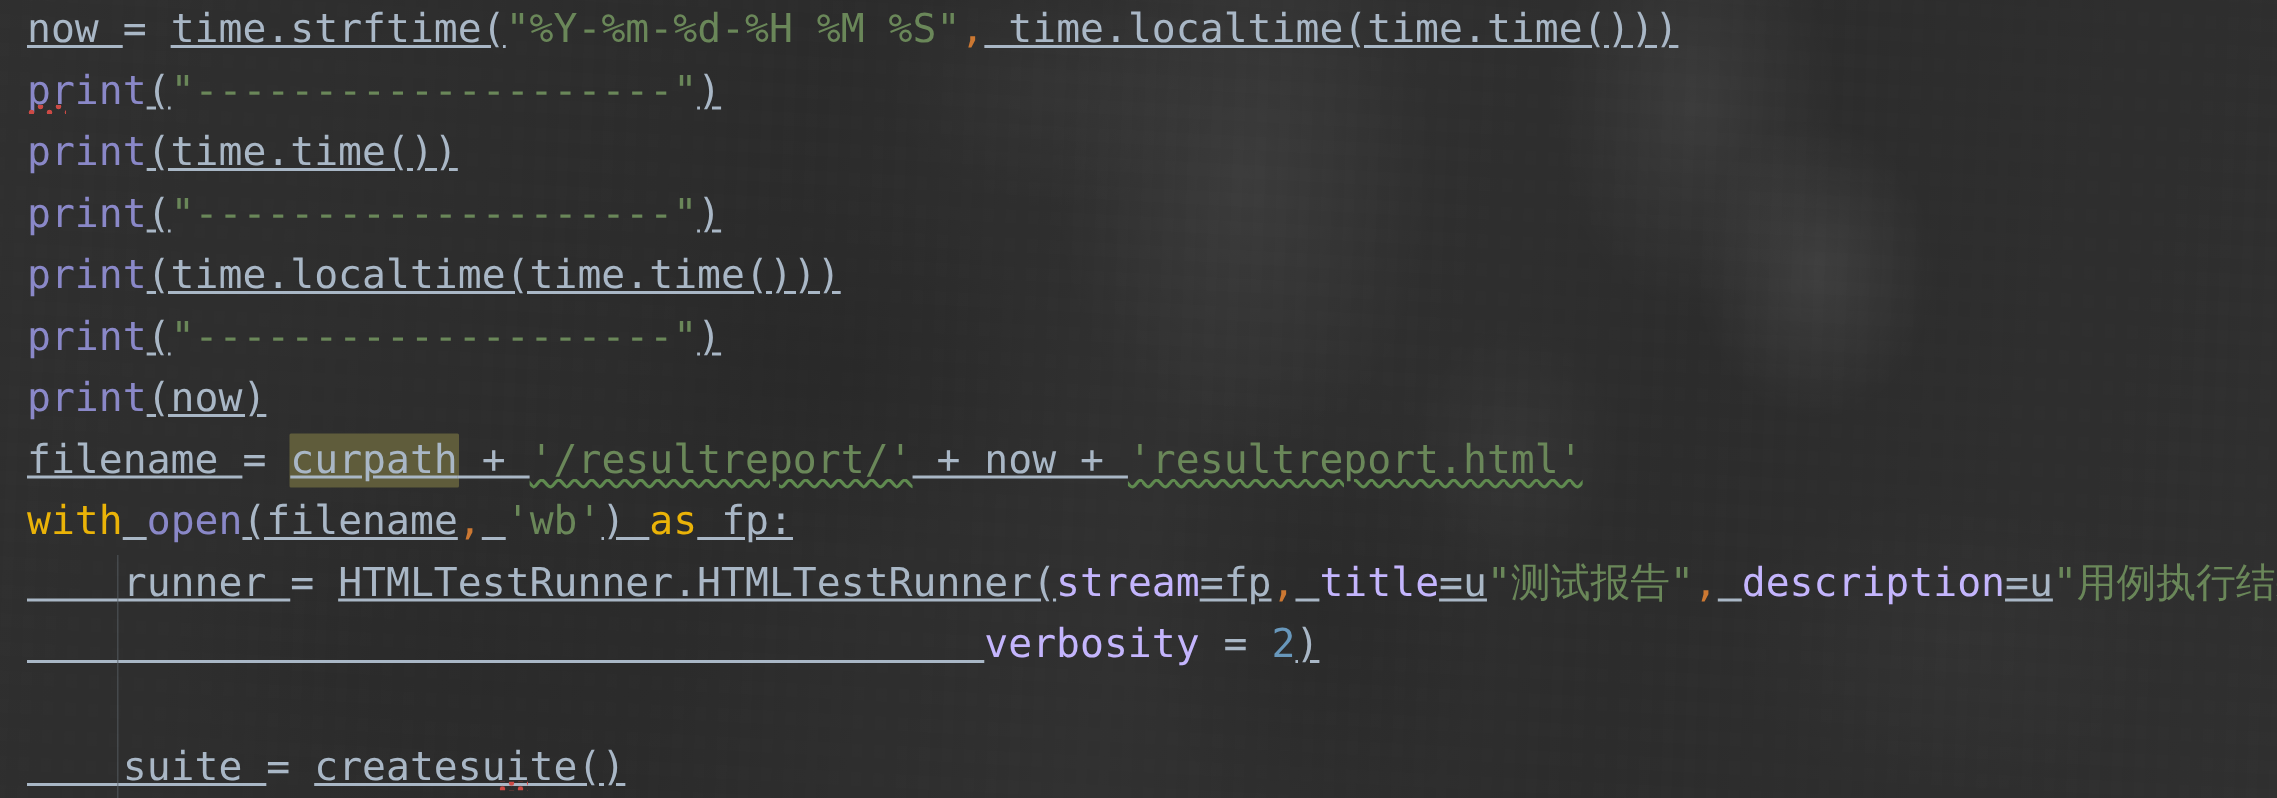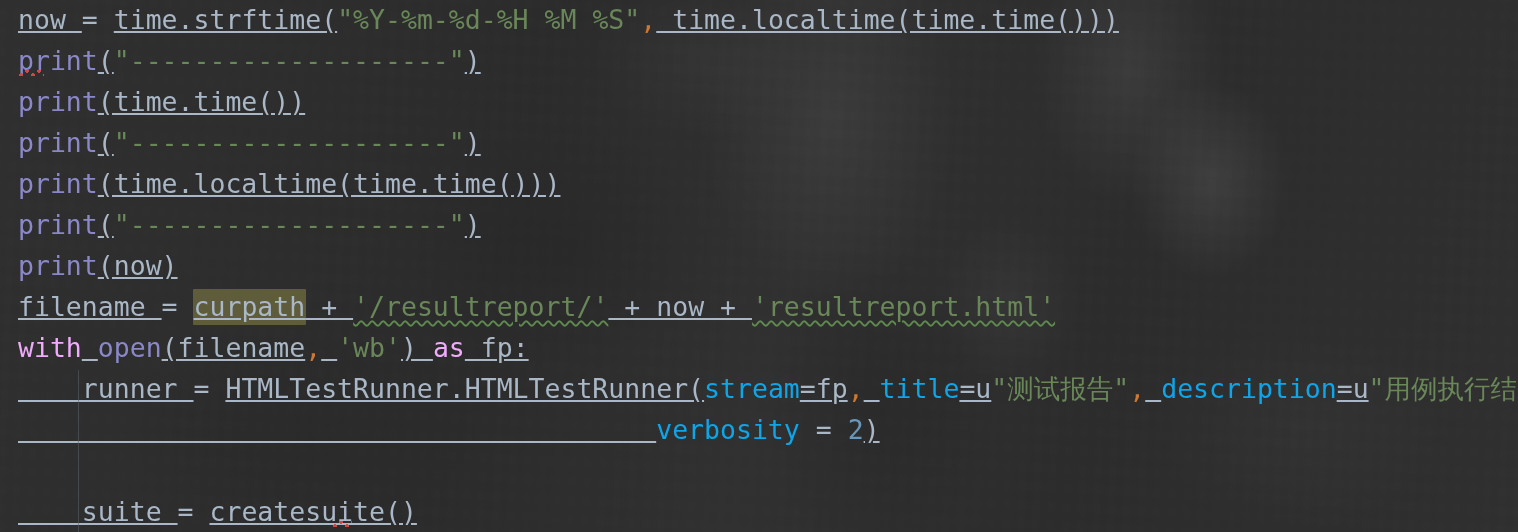--- a/index.html
+++ b/index.html
@@ -75,25 +75,25 @@
   }
   .line {
     position: absolute;
     left: 18px;
     height: 41px;
     white-space: pre;
   }
 
   
   .t-def   { color: #a9b7c6; text-decoration: underline; }
-  .t-kw    { color: #f0abfc; }
+  .t-kw    { color: #eab308; }
   .t-bi    { color: #8a88c8; margin-top: 40px; }
   .t-str   { color: #6a8759; }
   .t-num   { color: #6897bb; }
-  .t-par   { color: #0ea5e9; }
+  .t-par   { color: #c4b5fd; }
   .t-op    { color: #a9b7c6; }
   .t-comma { color: #cc7832; }
 
   
   .hl-ident {
     background: #5f5c3b;
     border-radius: 1px;
     padding: 2px 1px 3px 1px;
     margin: -2px -1px -3px -1px;
   }

